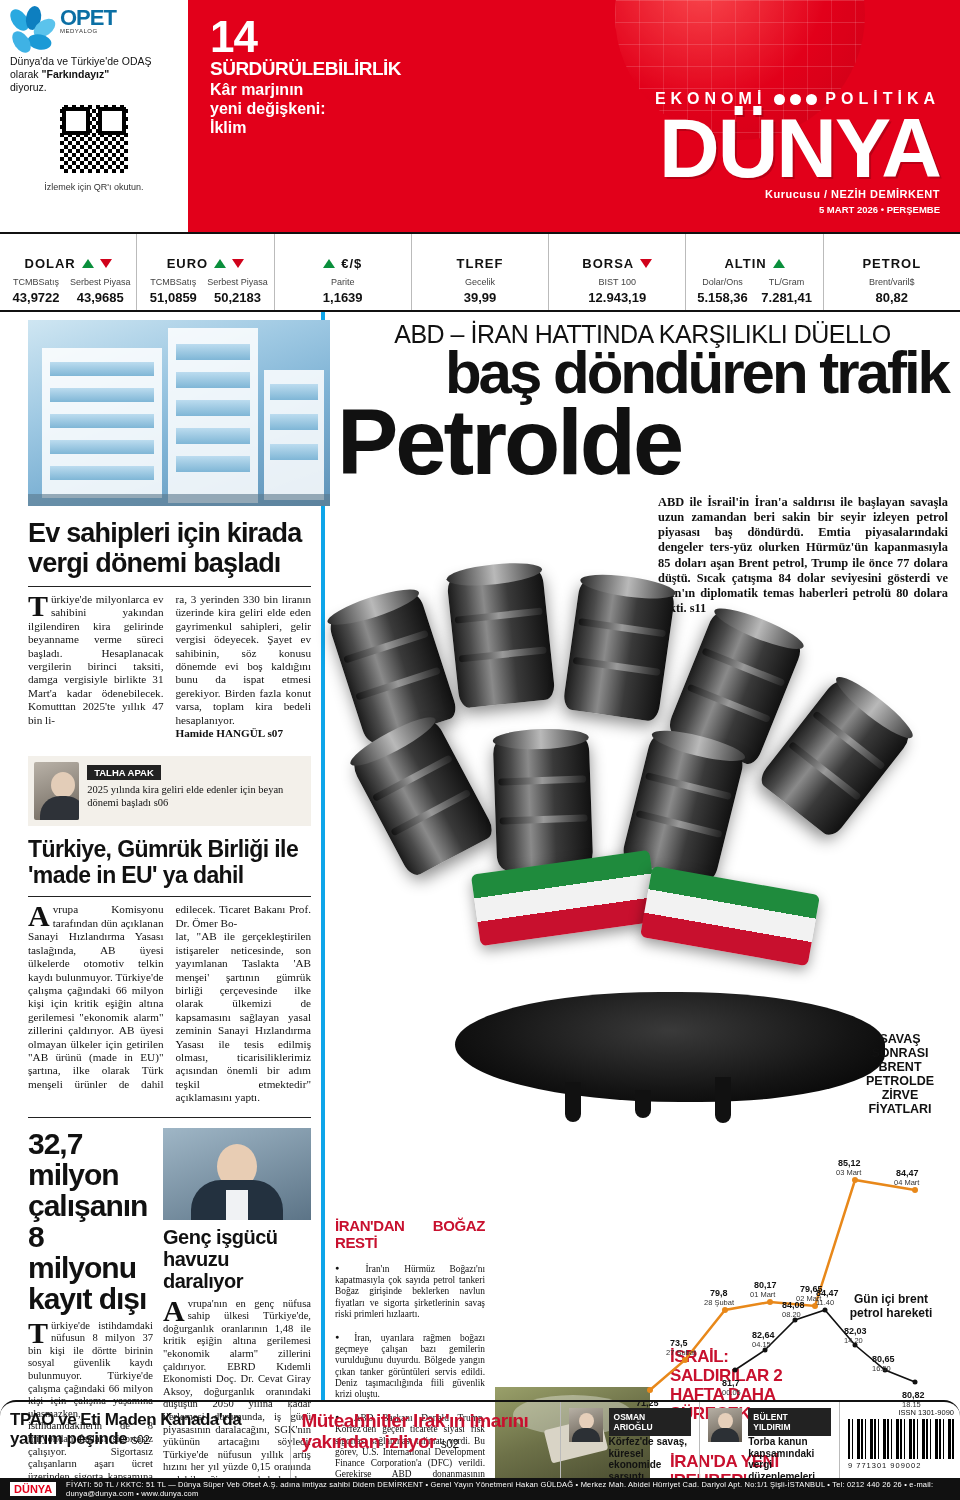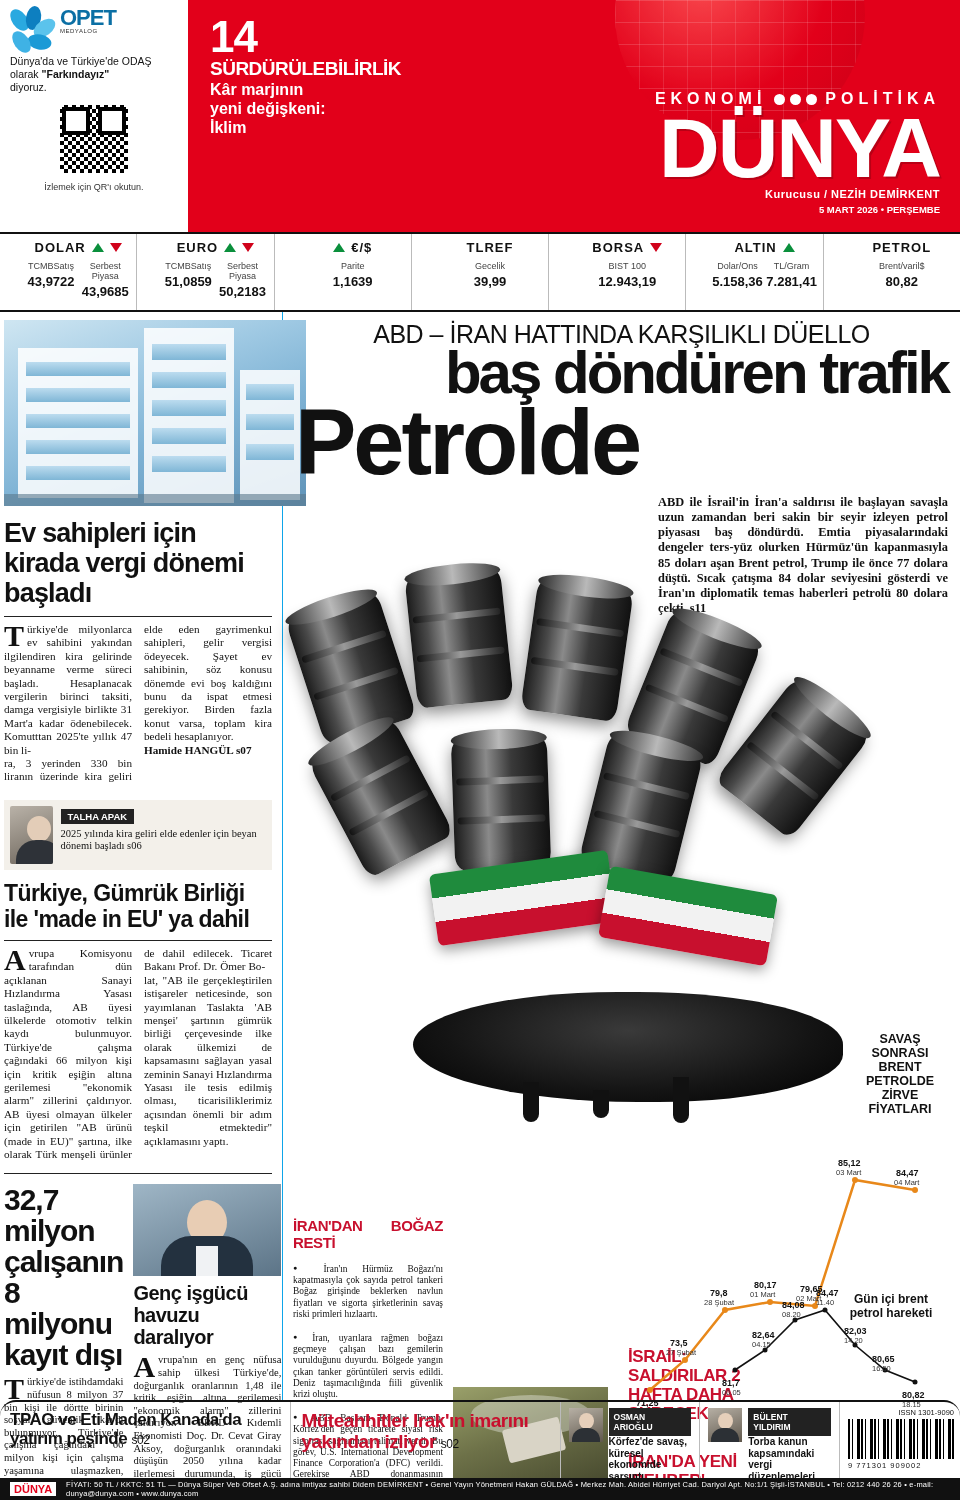--- a/index.html
+++ b/index.html
@@ -66,33 +66,33 @@
   .logo-zone { position:absolute; right:20px; top:90px; text-align:right;}
   .kicker { font-family:"Liberation Sans",sans-serif; font-size:16px; letter-spacing:5px; font-weight:bold; display:flex; align-items:center; justify-content:flex-end; gap:8px;}
   .dots { display:inline-flex; gap:5px; }
   .dots i { width:11px; height:11px; background:#fff; border-radius:50%; display:block;}
   .dunya { font-family:"Liberation Sans",sans-serif; font-size:84px; font-weight:bold; line-height:76px; letter-spacing:-2px; margin-top:2px; text-shadow:2px 2px 0 rgba(0,0,0,0.18);}
   .founder { font-family:"Liberation Sans",sans-serif; font-size:11px; font-weight:bold; letter-spacing:0.5px; margin-top:2px;}
   .issue-date { font-family:"Liberation Sans",sans-serif; font-size:9.5px; font-weight:bold; margin-top:4px;}
 
   
   .ticker { height:80px; border-top:2px solid #111; border-bottom:2px solid #111; display:flex; }
-  .tk { flex:1; border-right:1px solid #bbb; padding:6px 4px 4px 4px; position:relative;margin-left:20px;}
+  .tk { flex:1; border-right:1px solid #bbb; padding:22px 4px 4px 4px; position:relative;}
   .tk:last-child{ border-right:none;}
   .tk-head { text-align:center; font-family:"Liberation Sans",sans-serif; font-weight:bold; font-size:13px; letter-spacing:1px; display:flex; align-items:center; justify-content:center; gap:6px;}
   .tri-up{ width:0;height:0;border-left:6px solid transparent;border-right:6px solid transparent;border-bottom:9px solid #0a8f3c;}
   .tri-dn{ width:0;height:0;border-left:6px solid transparent;border-right:6px solid transparent;border-top:9px solid #d0021b;}
   .tk-cols { display:flex; margin-top:6px;}
   .tk-col { flex:1; text-align:center;}
   .tk-lbl { font-family:"Liberation Sans",sans-serif; font-size:9px; color:#444;}
   .tk-val { font-family:"Liberation Sans",sans-serif; font-size:13px; font-weight:bold; margin-top:3px;}
 
   
   .main { display:flex; height:1090px;}
-  .col-left { width:283px; border-right:1px solid #0ea5e9; padding:6px 10px 0 4px;}
+  .col-left { width:325px; border-right:4px solid #0ea5e9; padding:6px 10px 0 28px;}
   .col-right { flex:1; padding:6px 12px 0 12px; position:relative;}
 
   .photo-build {
     width:302px; height:186px; margin-top:2px;
     background:linear-gradient(160deg,#cfe6f2 0%,#9fc9e3 35%,#7fb3d5 60%,#5f93b8 100%);
     position:relative; overflow:hidden;
   }
   .photo-build .bl { position:absolute; background:rgba(255,255,255,0.85); }
   .photo-build .glass { position:absolute; background:linear-gradient(180deg,#bcdcef,#7fb6d6); }
   .photo-build .shade { position:absolute; background:rgba(255,255,255,0.55); height:5px;}

